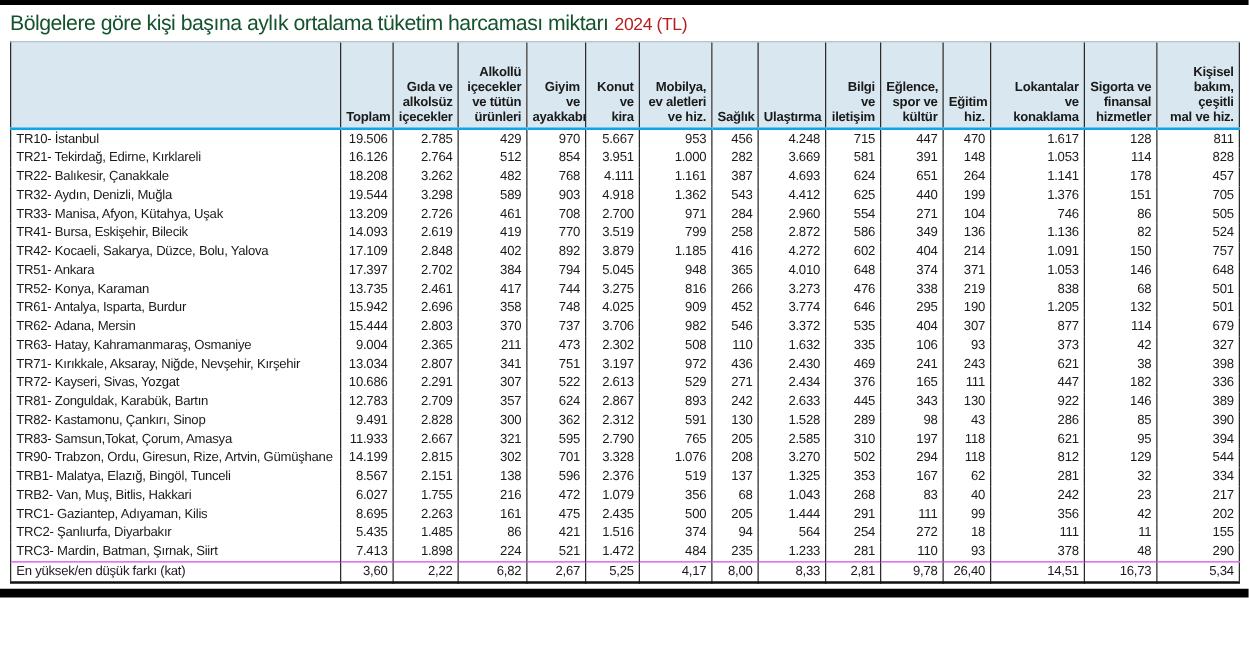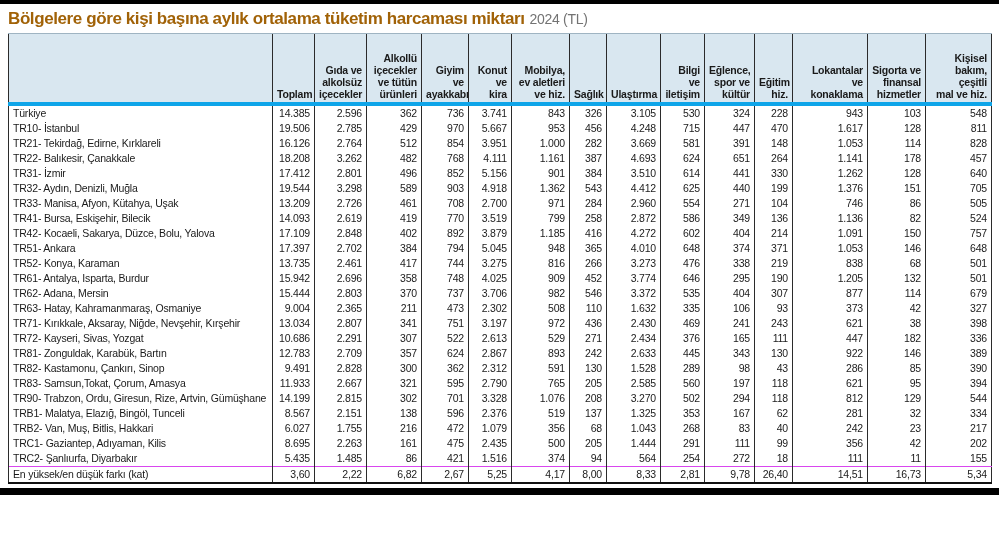--- a/index.html
+++ b/index.html
@@ -6,39 +6,39 @@
   body{
     width:999px;height:536px;overflow:hidden;
     font-family:"Liberation Sans","DejaVu Sans",sans-serif;
     color:#1a1a1a;letter-spacing:-0.2px;
   }
   .top-bar{height:4px;background:#000;width:999px;}
   .title-row{
     padding:5px 8px 4px 8px;
     white-space:nowrap;
   }
-  .title-main{font-size:17px;font-weight:bold;letter-spacing:-0.4px;color:#a16207;}
-  .title-year{font-size:14px;font-weight:normal;color:#737373;margin-left:5px;letter-spacing:-0.3px;}
+  .title-main{font-size:17px;font-weight:normal;letter-spacing:-0.4px;color:#14532d;}
+  .title-year{font-size:14px;font-weight:normal;color:#b91c1c;margin-left:5px;letter-spacing:-0.3px;}
   table.data{
     border-collapse:collapse;table-layout:fixed;
     margin:0 8px;width:983px;
   }
   table.data th, table.data td{
     border-left:1px solid #2b2b2b;
     padding:0 4px;
     overflow:hidden;
   }
   table.data th:first-child, table.data td:first-child{border-left:1px solid #2b2b2b;}
   table.data th{
     background:#d9e7f0;
     font-size:10.5px;font-weight:bold;line-height:12px;
     text-align:right;vertical-align:bottom;
     white-space:pre-line;
     padding-bottom:2px;padding-top:2px;
-    border-bottom:4px solid #0ea5e9;
+    border-bottom:2px solid #0ea5e9;
     border-top:1px solid #9fb4c2;
     height:64px;
   }
   table.data th.region-h{text-align:left;}
   table.data td{
     font-size:10.5px;line-height:15px;height:15px;
     white-space:nowrap;
   }
   td.num{text-align:right;font-variant-numeric:tabular-nums;}
   td.region{text-align:left;}
@@ -107,37 +107,20 @@
         <th>Sigorta ve
 finansal
 hizmetler</th>
         <th>Kişisel bakım,
 çeşitli
 mal ve hiz.</th>
       </tr>
   </thead>
   <tbody>
       <tr>
-        <td class="region">Türkiye</td>
-        <td class="num">14.385</td>
-        <td class="num">2.596</td>
-        <td class="num">362</td>
-        <td class="num">736</td>
-        <td class="num">3.741</td>
-        <td class="num">843</td>
-        <td class="num">326</td>
-        <td class="num">3.105</td>
-        <td class="num">530</td>
-        <td class="num">324</td>
-        <td class="num">228</td>
-        <td class="num">943</td>
-        <td class="num">103</td>
-        <td class="num">548</td>
-      </tr>
-      <tr>
         <td class="region">TR10- İstanbul</td>
         <td class="num">19.506</td>
         <td class="num">2.785</td>
         <td class="num">429</td>
         <td class="num">970</td>
         <td class="num">5.667</td>
         <td class="num">953</td>
         <td class="num">456</td>
         <td class="num">4.248</td>
         <td class="num">715</td>
@@ -175,37 +158,20 @@
         <td class="num">387</td>
         <td class="num">4.693</td>
         <td class="num">624</td>
         <td class="num">651</td>
         <td class="num">264</td>
         <td class="num">1.141</td>
         <td class="num">178</td>
         <td class="num">457</td>
       </tr>
       <tr>
-        <td class="region">TR31- İzmir</td>
-        <td class="num">17.412</td>
-        <td class="num">2.801</td>
-        <td class="num">496</td>
-        <td class="num">852</td>
-        <td class="num">5.156</td>
-        <td class="num">901</td>
-        <td class="num">384</td>
-        <td class="num">3.510</td>
-        <td class="num">614</td>
-        <td class="num">441</td>
-        <td class="num">330</td>
-        <td class="num">1.262</td>
-        <td class="num">128</td>
-        <td class="num">640</td>
-      </tr>
-      <tr>
         <td class="region">TR32- Aydın, Denizli, Muğla</td>
         <td class="num">19.544</td>
         <td class="num">3.298</td>
         <td class="num">589</td>
         <td class="num">903</td>
         <td class="num">4.918</td>
         <td class="num">1.362</td>
         <td class="num">543</td>
         <td class="num">4.412</td>
         <td class="num">625</td>
@@ -422,21 +388,21 @@
       <tr>
         <td class="region">TR83- Samsun,Tokat, Çorum, Amasya</td>
         <td class="num">11.933</td>
         <td class="num">2.667</td>
         <td class="num">321</td>
         <td class="num">595</td>
         <td class="num">2.790</td>
         <td class="num">765</td>
         <td class="num">205</td>
         <td class="num">2.585</td>
-        <td class="num">560</td>
+        <td class="num">310</td>
         <td class="num">197</td>
         <td class="num">118</td>
         <td class="num">621</td>
         <td class="num">95</td>
         <td class="num">394</td>
       </tr>
       <tr>
         <td class="region">TR90- Trabzon, Ordu, Giresun, Rize, Artvin, Gümüşhane</td>
         <td class="num">14.199</td>
         <td class="num">2.815</td>
@@ -513,20 +479,37 @@
         <td class="num">1.516</td>
         <td class="num">374</td>
         <td class="num">94</td>
         <td class="num">564</td>
         <td class="num">254</td>
         <td class="num">272</td>
         <td class="num">18</td>
         <td class="num">111</td>
         <td class="num">11</td>
         <td class="num">155</td>
+      </tr>
+      <tr>
+        <td class="region">TRC3- Mardin, Batman, Şırnak, Siirt</td>
+        <td class="num">7.413</td>
+        <td class="num">1.898</td>
+        <td class="num">224</td>
+        <td class="num">521</td>
+        <td class="num">1.472</td>
+        <td class="num">484</td>
+        <td class="num">235</td>
+        <td class="num">1.233</td>
+        <td class="num">281</td>
+        <td class="num">110</td>
+        <td class="num">93</td>
+        <td class="num">378</td>
+        <td class="num">48</td>
+        <td class="num">290</td>
       </tr>
       <tr class="last-row">
         <td class="region">En yüksek/en düşük farkı (kat)</td>
         <td class="num">3,60</td>
         <td class="num">2,22</td>
         <td class="num">6,82</td>
         <td class="num">2,67</td>
         <td class="num">5,25</td>
         <td class="num">4,17</td>
         <td class="num">8,00</td>

